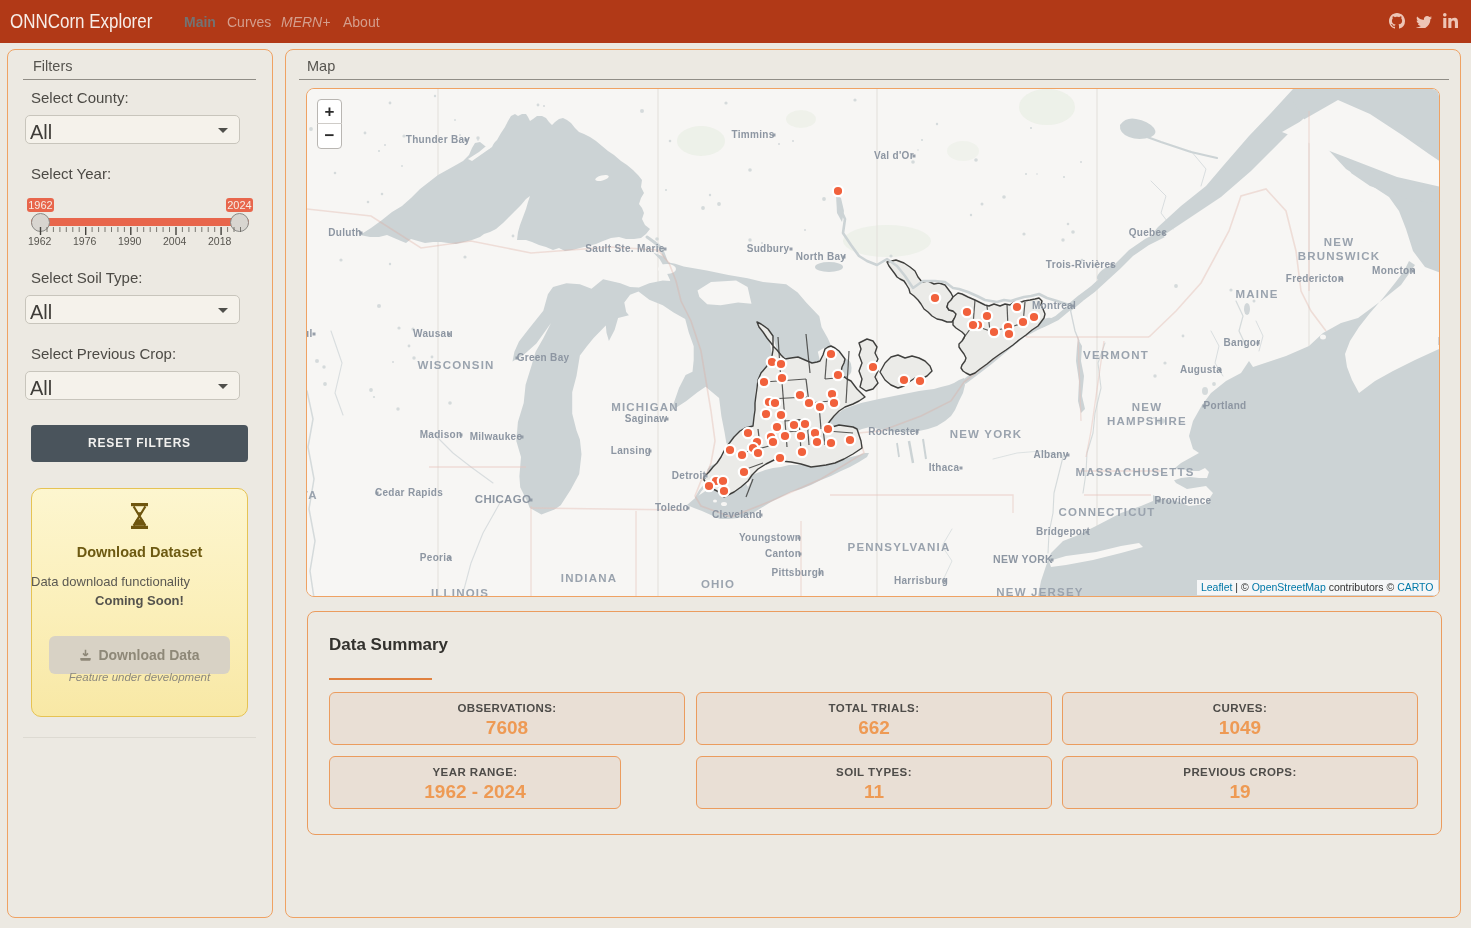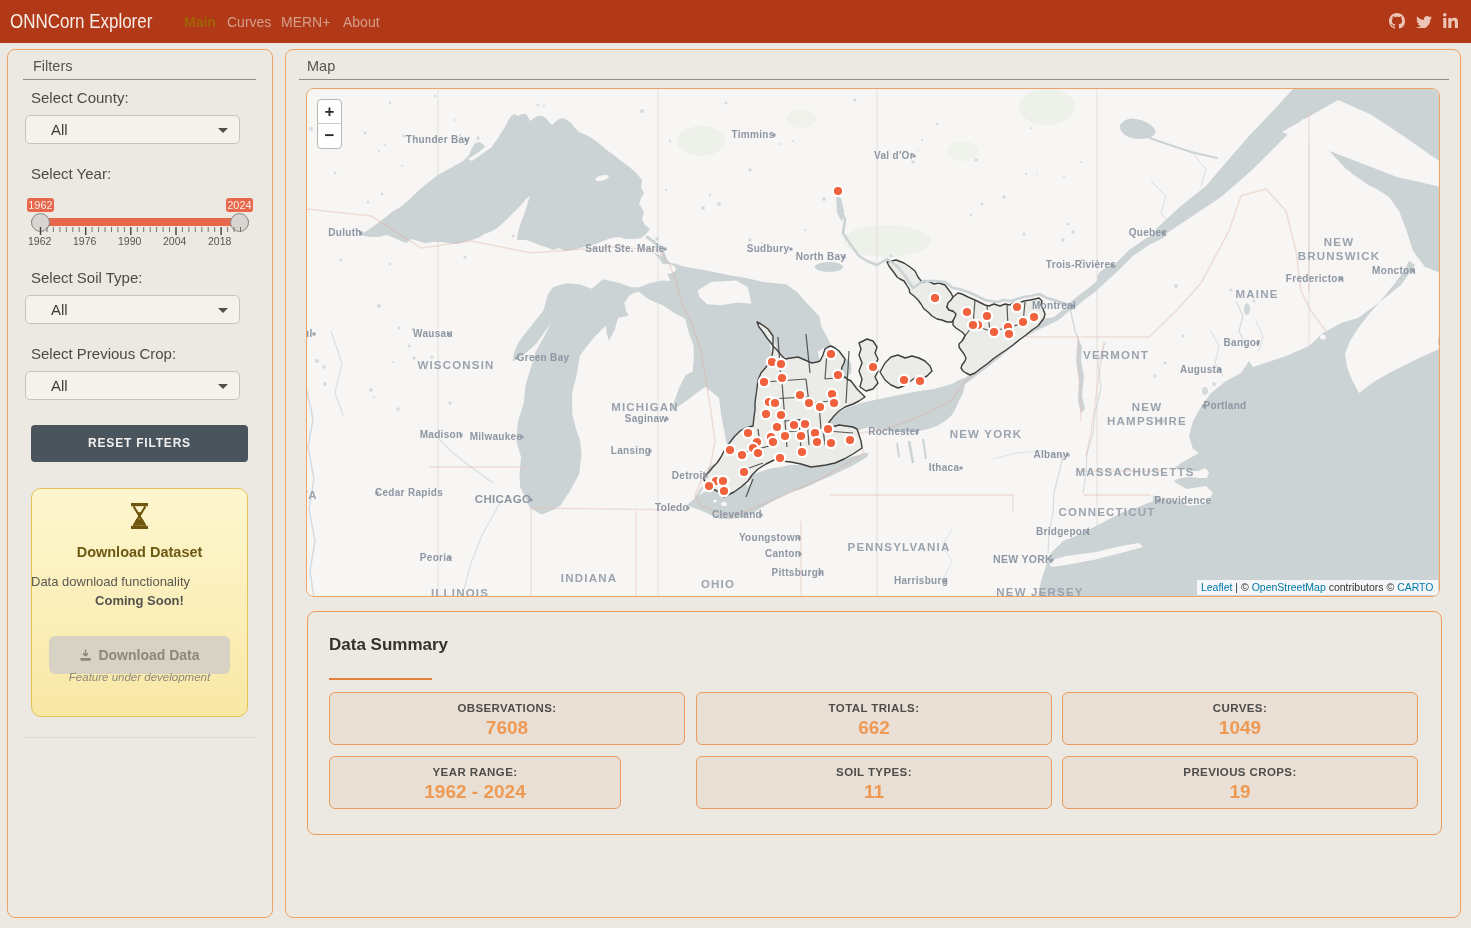--- a/index.html
+++ b/index.html
@@ -9,34 +9,34 @@
   .abs { position:absolute; }
   
   #nav { left:0; top:0; width:1471px; height:43px; background:#b13917; }
   #brand { left:10px; top:10px; font-size:19.5px; color:#f7ece7; letter-spacing:0px; transform:scaleX(0.87); transform-origin:left top; }
   
   .card { background:#ece9e2; border:1px solid #efa263; border-radius:8px; }
   #leftcard { left:7px; top:49px; width:266px; height:869px; }
   #rightcard { left:285px; top:49px; width:1176px; height:869px; }
   .lbl { font-size:15px; color:#4c4a45; }
   .dd { position:absolute; left:25px; width:215px; height:29px; background:#f5f2eb; border:1px solid #c8c5bc; border-radius:5px; }
-  .dd span { position:absolute; left:25px; top:5px; font-size:15px; color:#3f3d39; }
+  .dd span { position:absolute; left:4px; top:5px; font-size:20px; color:#3f3d39; }
   .dd .caret { position:absolute; right:11px; top:12px; width:0; height:0; border-left:5px solid transparent; border-right:5px solid transparent; border-top:5.5px solid #4f4f4b; }
   .statbox { position:absolute; height:53px; background:#e9dfd5; border:1px solid #eb9c5e; border-radius:6px; text-align:center; }
   .statbox .l { margin-top:9px; font-size:11.5px; font-weight:bold; color:#4e4c49; letter-spacing:0.4px; }
   .statbox .v { margin-top:3px; font-size:19px; font-weight:bold; color:#ee9a54; }
 </style>
 </head>
 <body>
 
 <div class="abs" id="nav"></div>
 <div class="abs" id="brand">ONNCorn Explorer</div>
-<div class="abs" style="left:184px;top:14px;font-size:14px;font-weight:bold;color:#a16207;">Main</div>
+<div class="abs" style="left:184px;top:14px;font-size:14px;font-weight:bold;color:#737373;">Main</div>
 <div class="abs" style="left:227px;top:14px;font-size:14px;color:#d49e8d;">Curves</div>
-<div class="abs" style="left:281px;top:14px;font-size:14px;color:#d49e8d;">MERN+</div>
+<div class="abs" style="left:281px;top:14px;font-size:14px;color:#d49e8d;font-style:italic;">MERN+</div>
 <div class="abs" style="left:343px;top:14px;font-size:14px;color:#d49e8d;">About</div>
 <svg class="abs" style="left:1389px;top:13px" width="16" height="16" viewBox="0 0 16 16" fill="#edc5b6">
     <path d="M8 0C3.58 0 0 3.58 0 8c0 3.54 2.29 6.53 5.47 7.59.4.07.55-.17.55-.38 0-.19-.01-.82-.01-1.49-2.01.37-2.53-.49-2.69-.94-.09-.23-.48-.94-.82-1.13-.28-.15-.68-.52-.01-.53.63-.01 1.08.58 1.23.82.72 1.21 1.87.87 2.33.66.07-.52.28-.87.51-1.07-1.78-.2-3.64-.89-3.64-3.95 0-.87.31-1.59.82-2.15-.08-.2-.36-1.02.08-2.12 0 0 .67-.21 2.2.82.64-.18 1.32-.27 2-.27s1.36.09 2 .27c1.53-1.04 2.2-.82 2.2-.82.44 1.1.16 1.92.08 2.12.51.56.82 1.27.82 2.15 0 3.07-1.87 3.75-3.65 3.95.29.25.54.73.54 1.48 0 1.07-.01 1.93-.01 2.2 0 .21.15.46.55.38A8.01 8.01 0 0 0 16 8c0-4.42-3.58-8-8-8z"></path>
   </svg>
 <svg class="abs" style="left:1416px;top:14px" width="16" height="14" viewBox="0 0 512 420" fill="#edc5b6">
     <path d="M459.4 60.3c.3 4.5.3 9.1.3 13.6 0 138.7-105.6 298.6-298.6 298.6-59.5 0-114.7-17.2-161.1-47.1 8.4 1 16.6 1.3 25.3 1.3 49.1 0 94.2-16.6 130.3-44.8-46.1-1-84.8-31.2-98.1-72.8 6.5 1 13 1.6 19.8 1.6 9.4 0 18.8-1.3 27.6-3.6-48.1-9.7-84.1-52-84.1-103v-1.3c14 7.8 30.2 12.7 47.4 13.3C40.6 97.4 22 65.2 22 28.8c0-19.5 5.2-37.4 14.3-53l.1.2C88 39.8 165.6 81.4 252.7 86c-1.6-7.8-2.6-15.9-2.6-24 0-57.8 46.8-104.9 104.9-104.9 30.2 0 57.5 12.7 76.7 33.1 23.7-4.5 46.5-13.3 66.6-25.3-7.8 24.4-24.4 44.8-46.1 57.8 21.1-2.3 41.6-8.1 60.4-16.2-14.3 20.8-32.2 39.3-52.6 54.2z" transform="translate(0 92)"></path>
   </svg>
 <svg class="abs" style="left:1443px;top:13px" width="15" height="15" viewBox="0 0 448 448" fill="#edc5b6">
     <path d="M100.3 448H7.4V148.9h92.9zM53.8 108.1C24.1 108.1 0 83.5 0 53.8a53.8 53.8 0 0 1 107.6 0c0 29.7-24.1 54.3-53.8 54.3zM447.9 448h-92.7V302.4c0-34.7-.7-79.2-48.3-79.2-48.3 0-55.7 37.7-55.7 76.7V448h-92.8V148.9h89.1v40.8h1.3c12.4-23.5 42.7-48.3 87.9-48.3 94 0 111.3 61.9 111.3 142.3V448z"></path>
   </svg>

